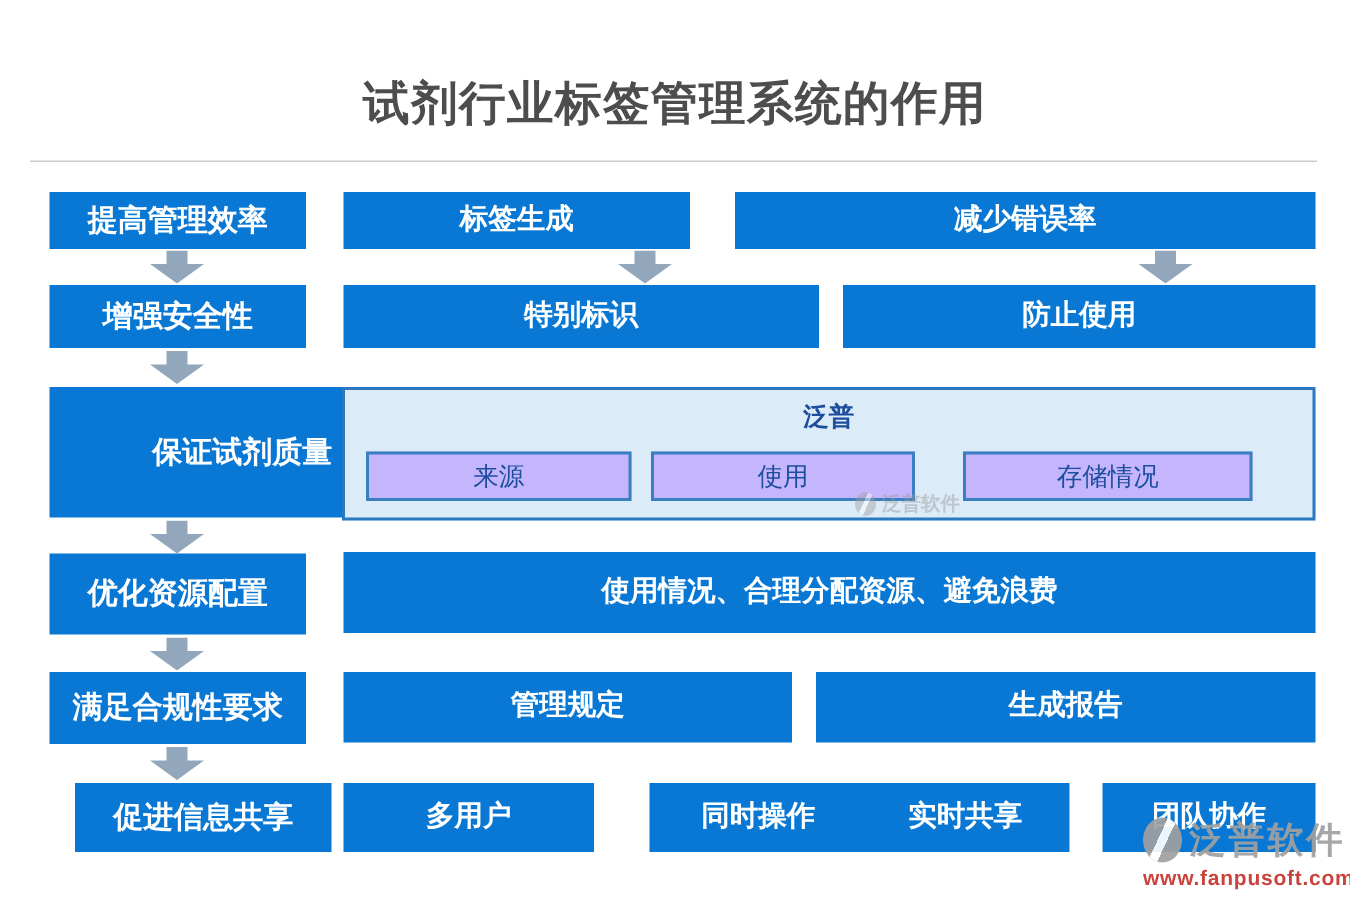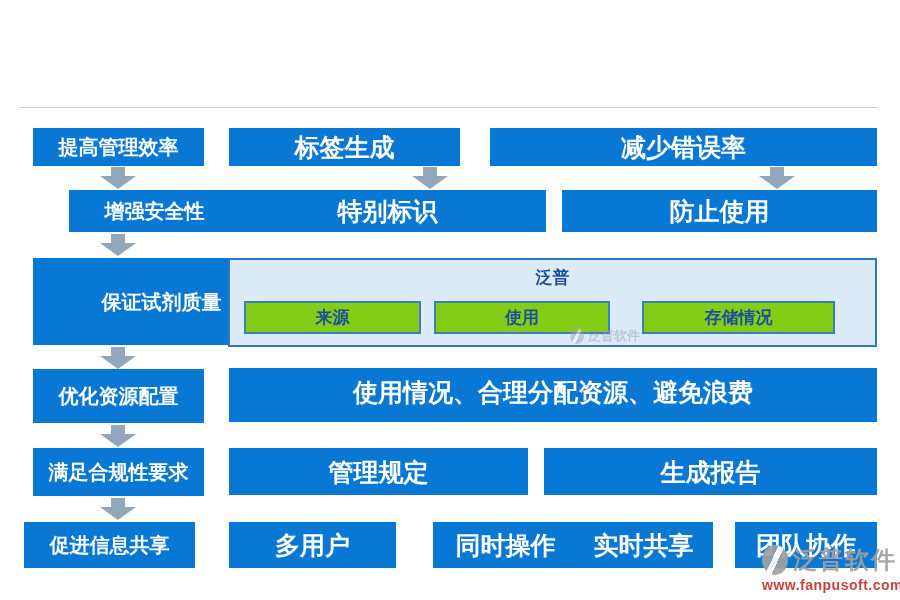--- a/index.html
+++ b/index.html
@@ -15,21 +15,21 @@
     text-align:center; font-size:31px; font-weight:bold;
     color:var(--title-gray,#4d4d4d); letter-spacing:1px;
   }
   .title-rule {
     position:absolute; left:20px; top:107px; width:858px; height:1px;
     background:var(--rule-gray,#cccccc);
   }
 
   .box {
     position:absolute; background:var(--box-blue,#0878d4);
-    color:#ffffff; font-weight:bold; font-size:25px;
+    color:#ffffff; font-weight:bold; font-size:19px;
     display:flex; align-items:center; justify-content:center;
     text-align:center; line-height:1.2;
   }
   .box.lg { font-size:20px; }
 
   .arrow { position:absolute; width:36px; height:22px; }
   .arrow svg { display:block; }
 
   .panel {
     position:absolute; left:228px; top:258px; width:649px; height:89px;
@@ -37,24 +37,24 @@
     border:2px solid var(--panel-border,#2a78c0);
     box-sizing:border-box;
   }
   .panel-title {
     position:absolute; left:0; top:6px; width:100%;
     text-align:center; font-size:17px; font-weight:bold;
     color:var(--panel-text,#1d4e9e);
   }
   .panel-item {
     position:absolute; top:41px; height:33px;
-    background:#84cc16; border:2px solid var(--inner-border,#3a7fc1);
+    background:#c4b5fd; border:2px solid var(--inner-border,#3a7fc1);
     box-sizing:border-box;
     display:flex; align-items:center; justify-content:center;
-    font-size:17px; font-weight:bold; color:var(--panel-text,#1d4e9e);
+    font-size:17px; font-weight:normal; color:var(--panel-text,#1d4e9e);
   }
 
   .wm-inline {
     position:absolute; left:570px; top:327px; width:120px;
     display:flex; align-items:center; gap:4px;
     opacity:0.45; pointer-events:none;
   }
   .wm-inline .wm-logo { width:14px; height:16px; }
   .wm-inline .wm-text { font-size:13px; color:#9a9a9a; font-weight:bold; }
 
@@ -80,30 +80,31 @@
   .wm-corner .wm-url {
     font-size:14px; font-weight:bold; color:var(--wm-red,#c5332b);
     margin-top:1px; letter-spacing:0.5px; white-space:nowrap;
   }
 </style>
 </head>
 <body>
 
 <div class="stage">
 
+  <div class="page-title">试剂行业标签管理系统的作用</div>
   <div class="title-rule"></div>
 
   <div class="box lg" style="left:33px; top:128px; width:171px; height:38px;">提高管理效率</div>
   <div class="arrow" style="left:100px; top:167px;">
     <svg width="36" height="22" viewBox="0 0 36 22">
         <polygon points="11,0 25,0 25,9 36,9 18,22 0,9 11,9" fill="#92a7bb"></polygon>
       </svg>
   </div>
 
-  <div class="box lg" style="left:33px; top:190px; width:171px; height:42px;margin-left:36px;">增强安全性</div>
+  <div class="box lg" style="left:33px; top:190px; width:171px; height:42px;">增强安全性</div>
   <div class="arrow" style="left:100px; top:234px;">
     <svg width="36" height="22" viewBox="0 0 36 22">
         <polygon points="11,0 25,0 25,9 36,9 18,22 0,9 11,9" fill="#92a7bb"></polygon>
       </svg>
   </div>
 
   <div class="box lg" style="left:33px; top:258px; width:171px; height:87px;padding-left:43px;">保证试剂质量</div>
   <div class="arrow" style="left:100px; top:347px;">
     <svg width="36" height="22" viewBox="0 0 36 22">
         <polygon points="11,0 25,0 25,9 36,9 18,22 0,9 11,9" fill="#92a7bb"></polygon>
@@ -117,21 +118,21 @@
       </svg>
   </div>
 
   <div class="box lg" style="left:33px; top:448px; width:171px; height:48px;">满足合规性要求</div>
   <div class="arrow" style="left:100px; top:498px;">
     <svg width="36" height="22" viewBox="0 0 36 22">
         <polygon points="11,0 25,0 25,9 36,9 18,22 0,9 11,9" fill="#92a7bb"></polygon>
       </svg>
   </div>
 
-  <div class="box lg" style="left:24px; top:522px; width:171px; height:46px;">促进信息共享</div>
+  <div class="box lg" style="left:50px; top:522px; width:171px; height:46px;">促进信息共享</div>
 
   <div class="box" style="left:229px; top:128px; width:231px; height:38px;">标签生成</div>
   <div class="arrow" style="left:412px; top:167px;">
     <svg width="36" height="22" viewBox="0 0 36 22">
         <polygon points="11,0 25,0 25,9 36,9 18,22 0,9 11,9" fill="#92a7bb"></polygon>
       </svg>
   </div>
   <div class="box" style="left:229px; top:190px; width:317px; height:42px;">特别标识</div>
 
   <div class="box" style="left:490px; top:128px; width:387px; height:38px;">减少错误率</div>

